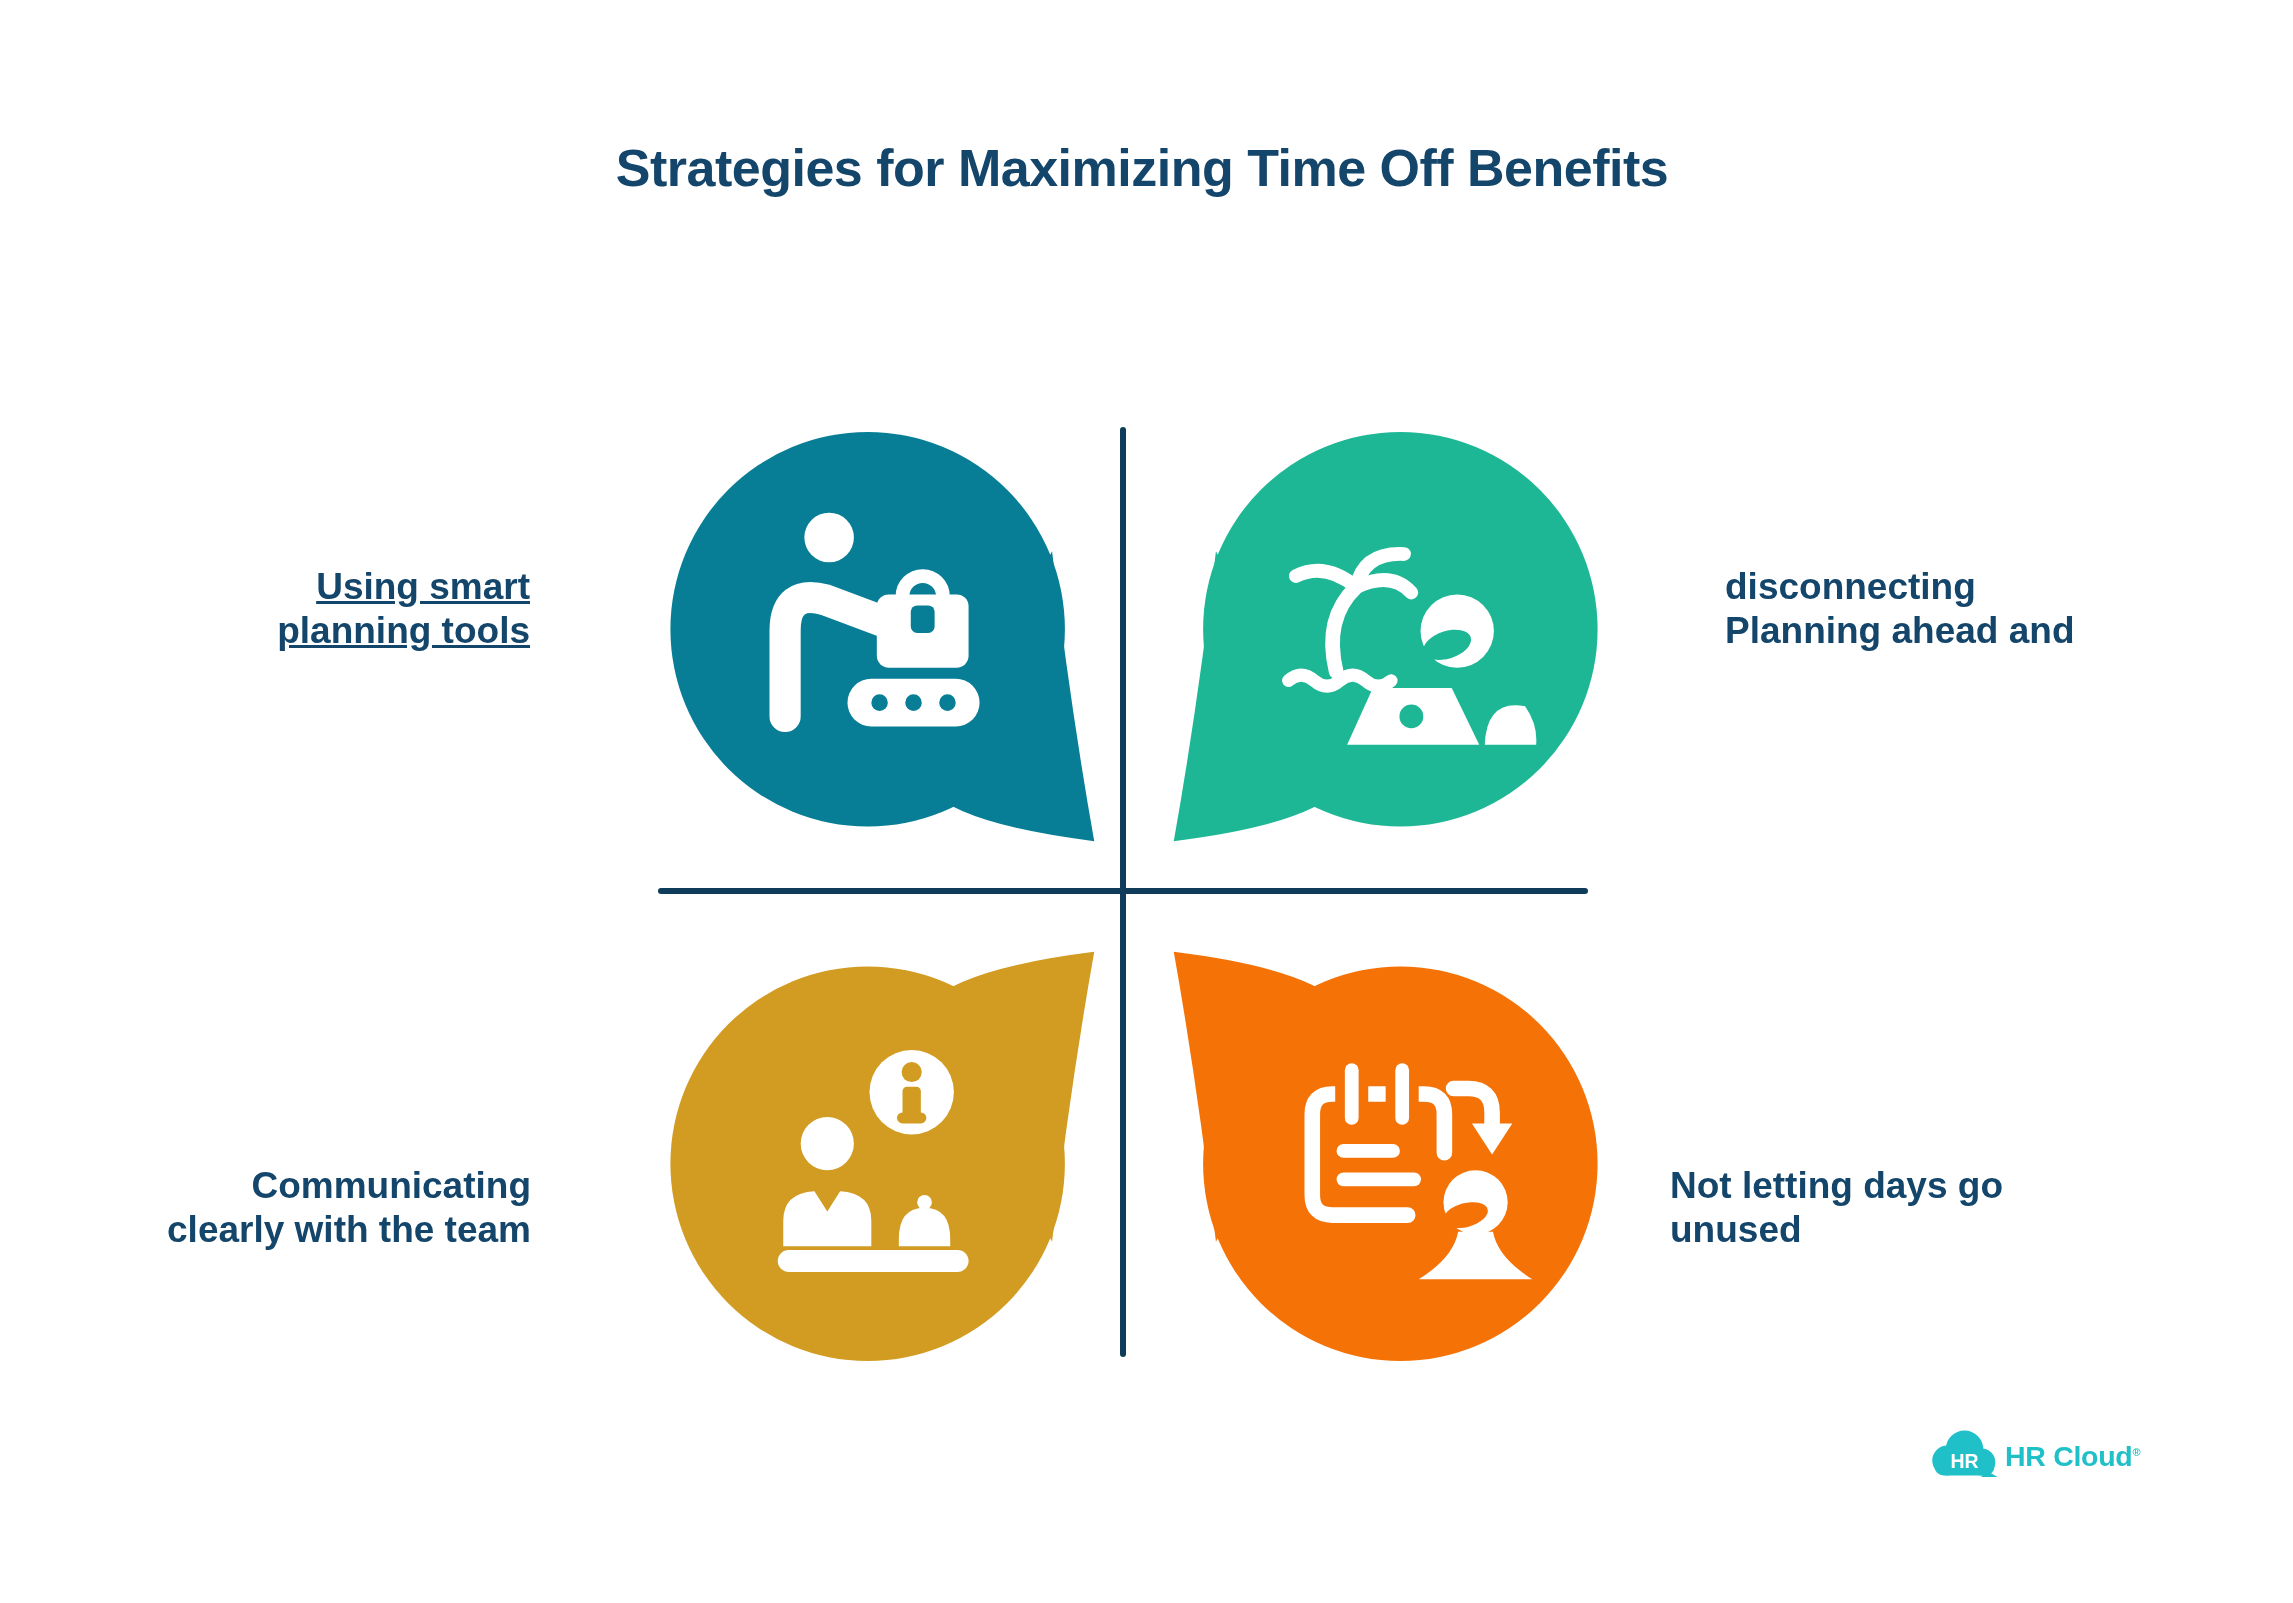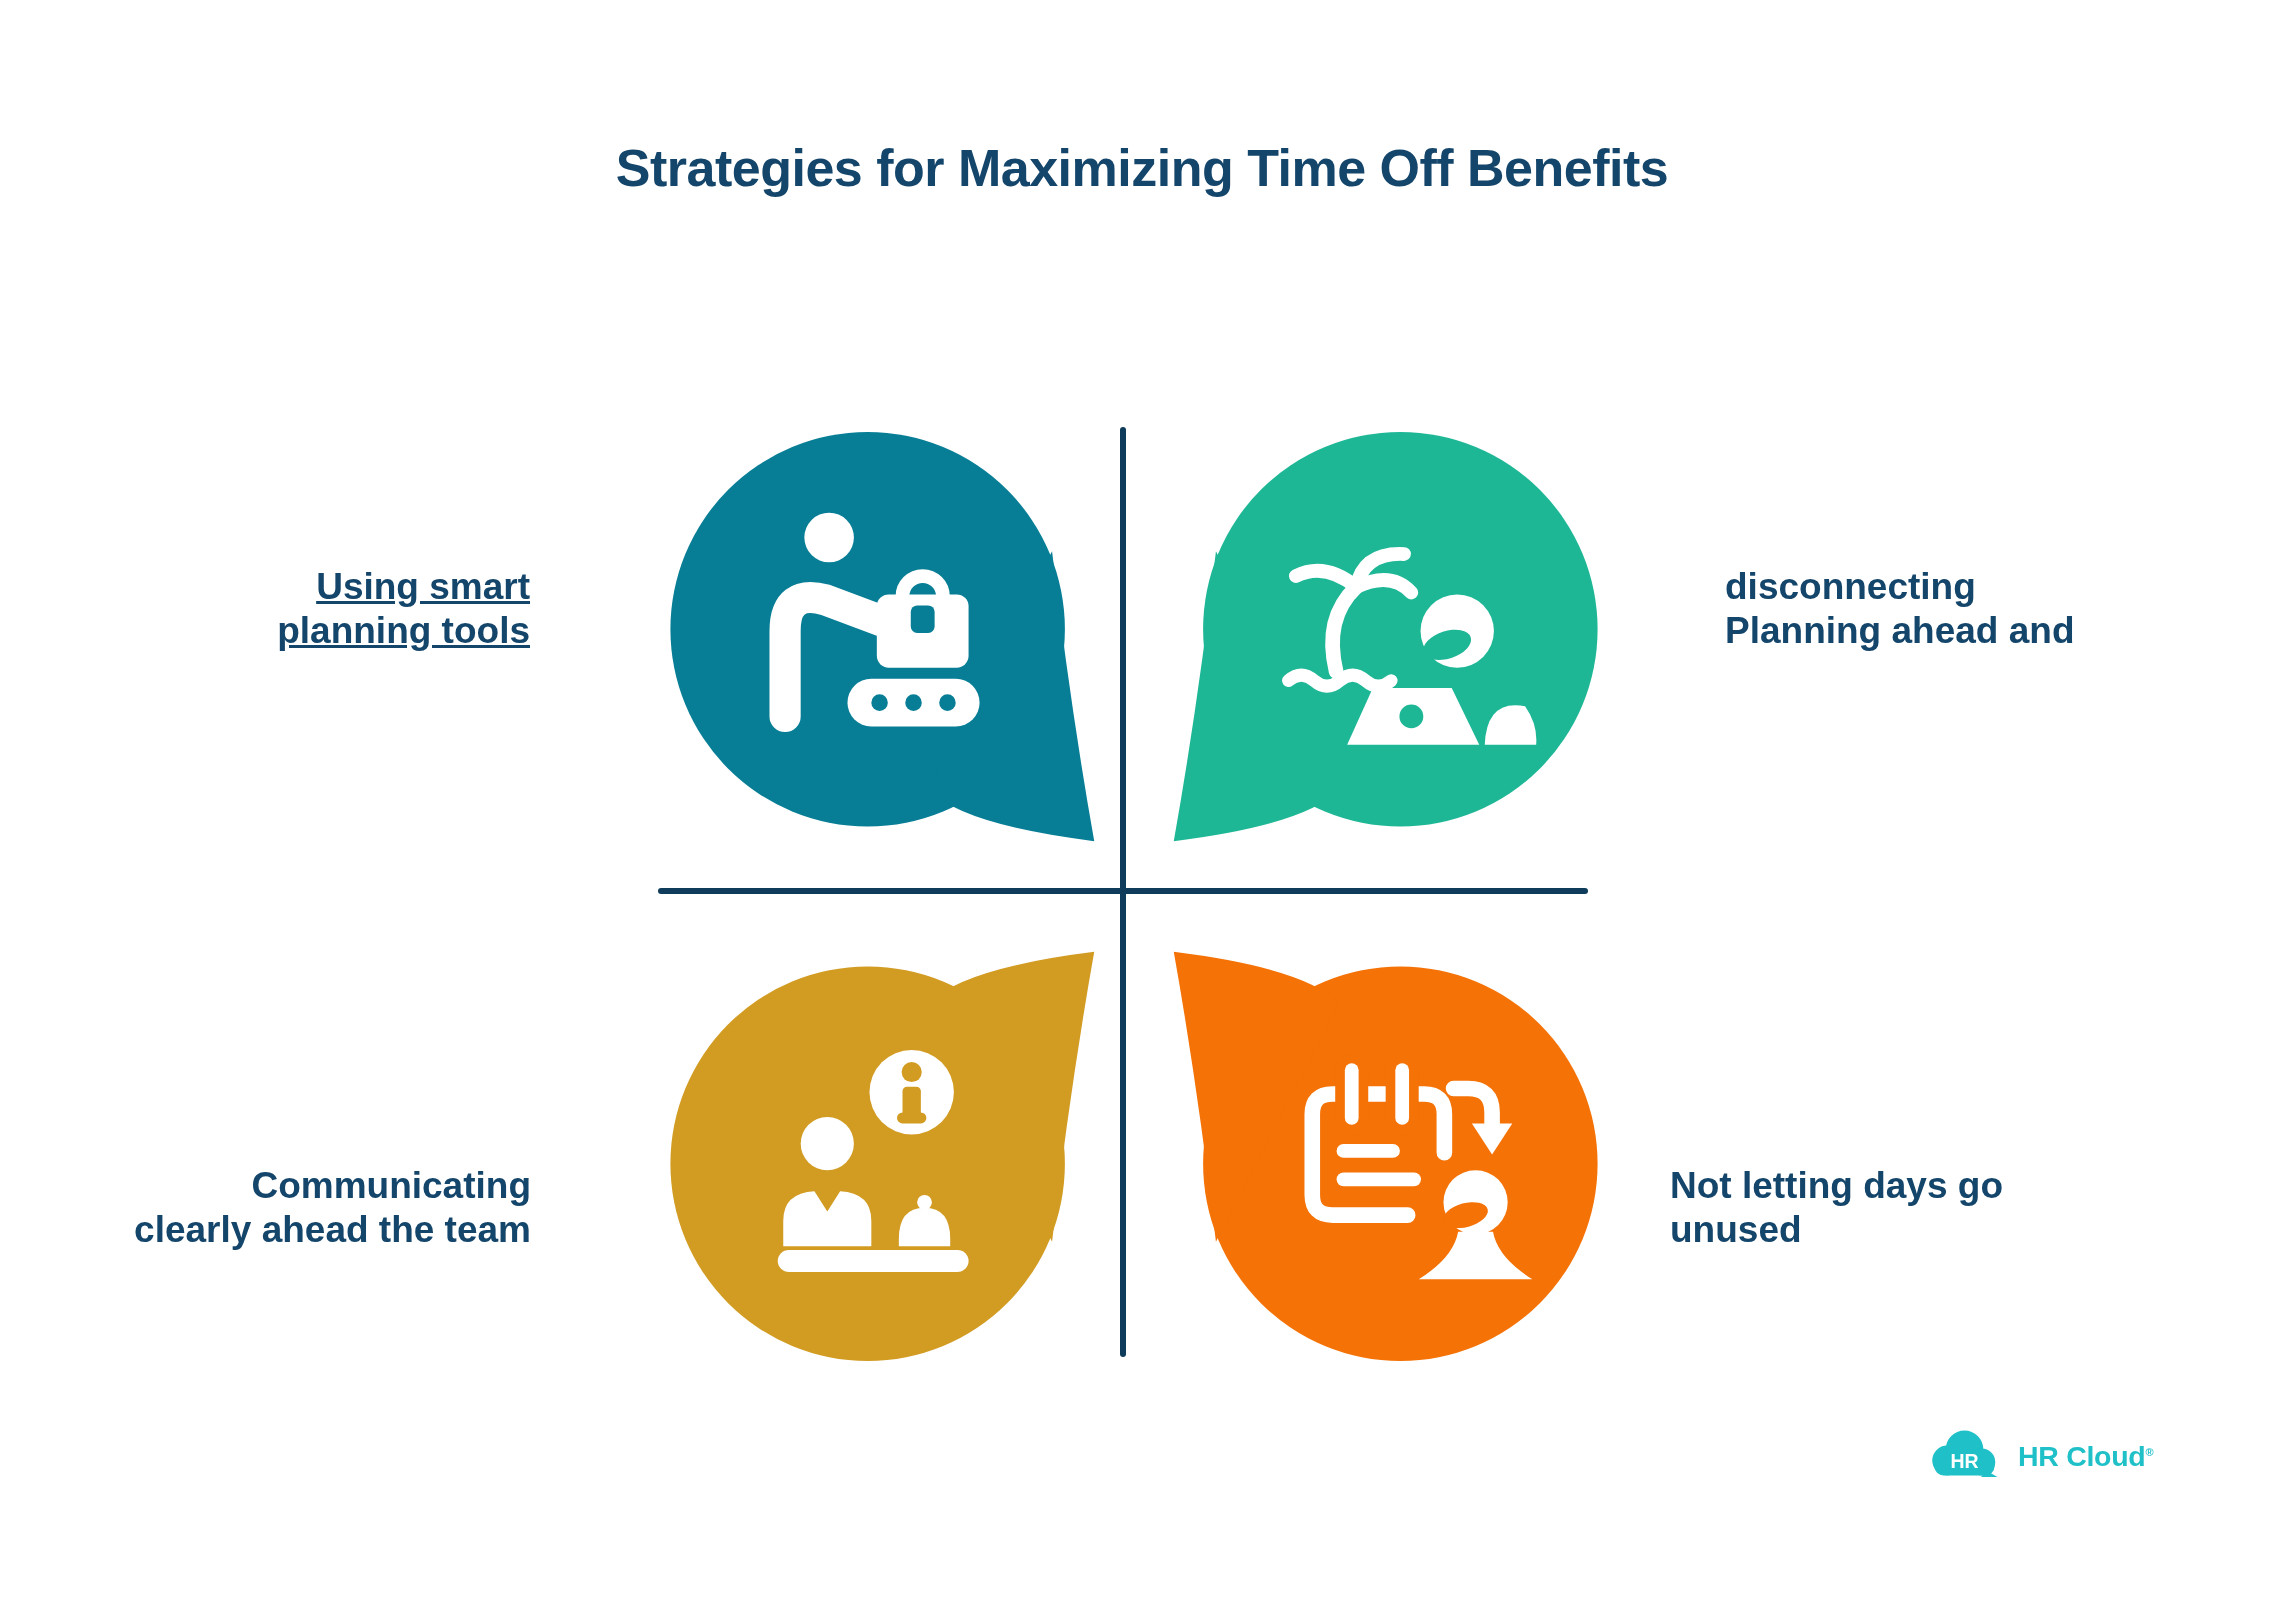--- a/index.html
+++ b/index.html
@@ -47,21 +47,21 @@
   .label.l1 { left: 163px; top: 565px; width: 367px; text-align: right; text-decoration: underline; }
   .label.l2 { left: 1725px; top: 565px; width: 432px; text-align: left; }
   .label.l3 { left: 127px; top: 1164px; width: 404px; text-align: right; }
   .label.l4 { left: 1670px; top: 1164px; width: 432px; text-align: left; }
   .logo {
     position: absolute;
     left: 1927px;
     top: 1429px;
     display: flex;
     align-items: center;
-    gap: 16px;
+    gap: 3px;
   }
   .logo-text {
     font-size: 28.5px;
     font-weight: bold;
     color: #1FC0C7;
     letter-spacing: -0.3px;
     white-space: nowrap;
   }
   .logo-text sup { font-size: 11px; vertical-align: super; }
 </style>
@@ -146,21 +146,21 @@
   <div class="label l1">
     <span class="line">Using smart</span>
     <span class="line">planning tools</span>
   </div>
   <div class="label l2">
     <span class="line">disconnecting</span>
     <span class="line">Planning ahead and</span>
   </div>
   <div class="label l3">
     <span class="line">Communicating</span>
-    <span class="line">clearly ahead the team</span>
+    <span class="line">clearly with the team</span>
   </div>
   <div class="label l4">
     <span class="line">Not letting days go</span>
     <span class="line">unused</span>
   </div>
 
   <div class="logo">
     <svg viewBox="0 0 100 72" width="75" height="54">
       <g>
         <circle cx="27" cy="42" r="20" fill="#1FC0C7"></circle>

